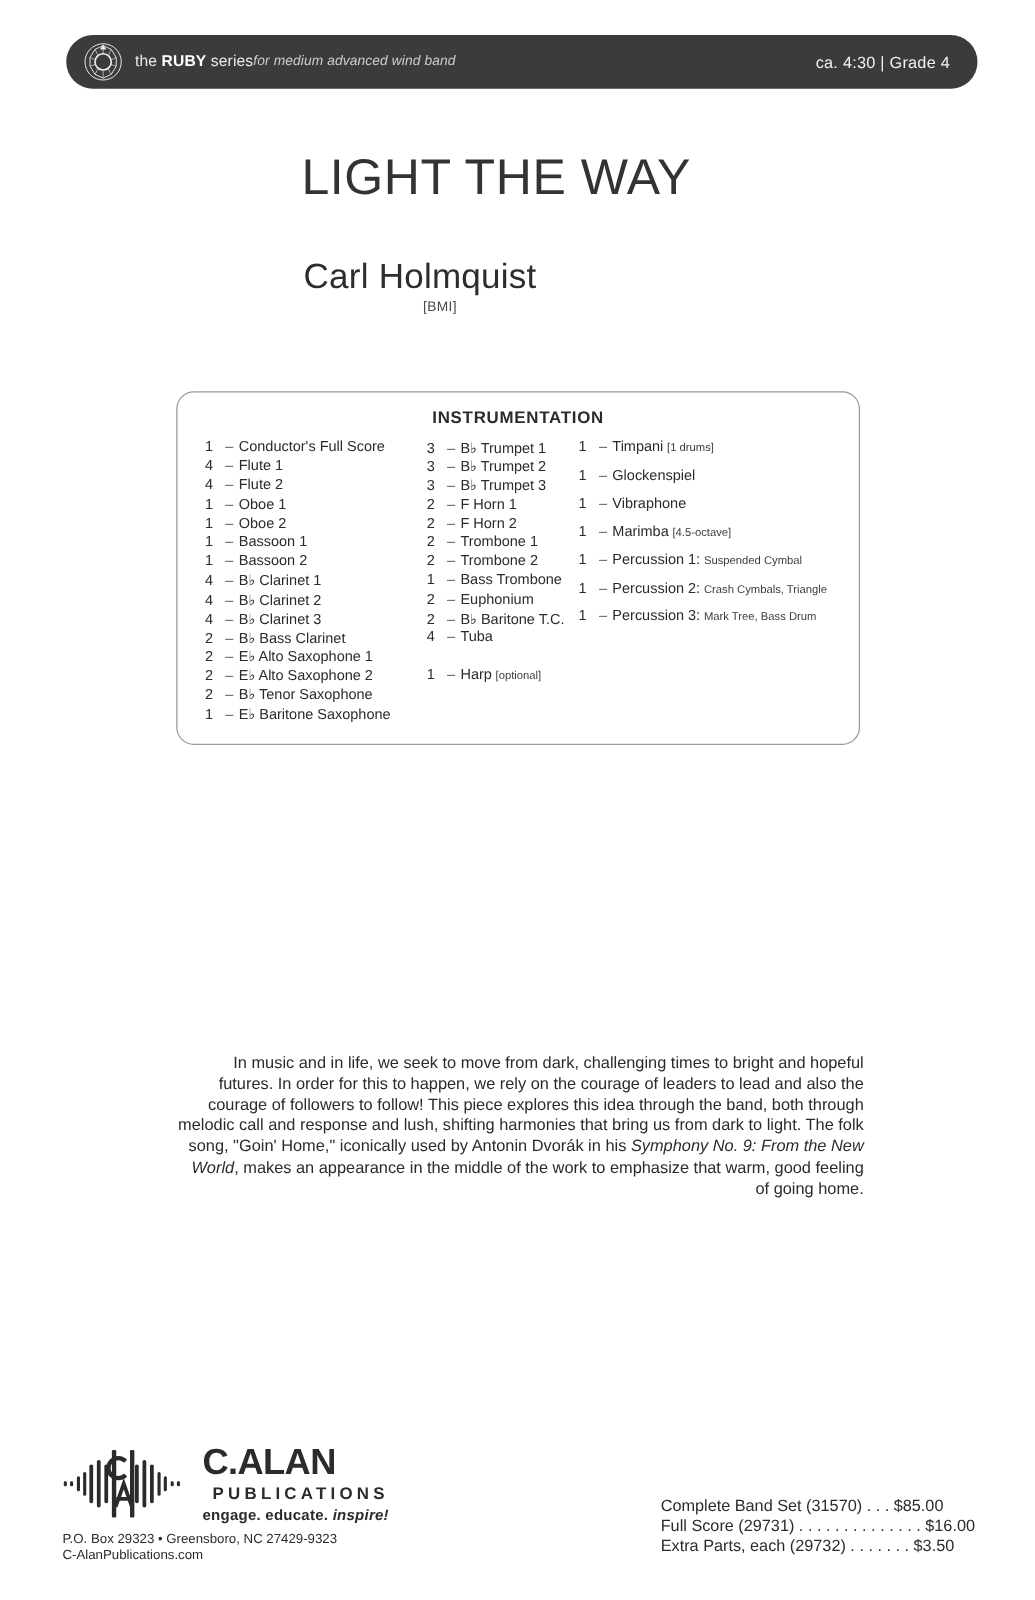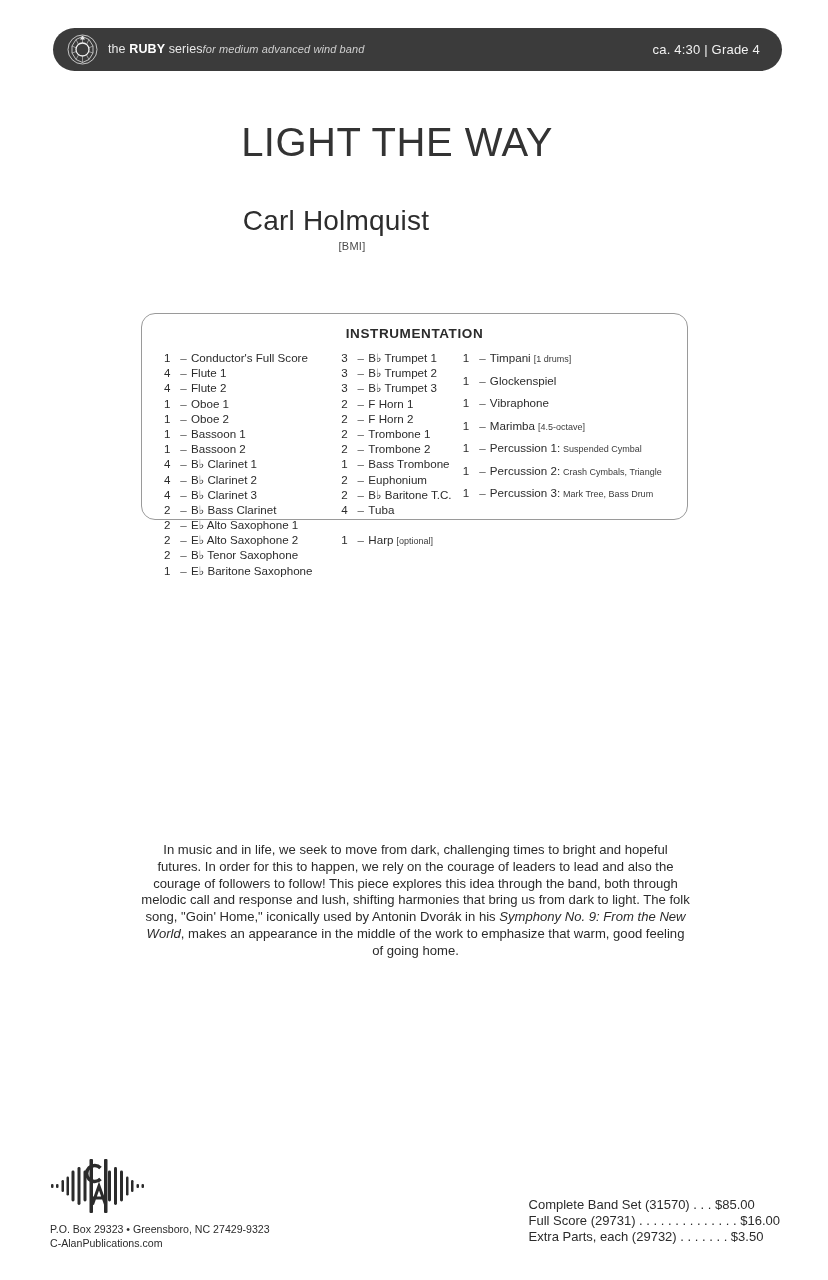--- a/index.html
+++ b/index.html
@@ -104,21 +104,21 @@
     color: #4a4a4a;
     letter-spacing: .3px;
   }
 
   
   .instr-box {
     position: absolute;
     left: 141px;
     top: 313px;
     width: 547px;
-    height: 207px;
+    height: 283px;
     border: 1.3px solid #9a9a9a;
     border-radius: 14px;
     background: #ffffff;
   }
 
   .instr-heading {
     text-align: center;
     font-size: 13.5px;
     font-weight: bold;
     letter-spacing: .6px;
@@ -171,21 +171,21 @@
 
   
   .prognote {
     position: absolute;
     left: 140px;
     top: 842px;
     width: 551px;
     font-size: 13.1px;
     line-height: 16.8px;
     color: #2b2b2b;
-    text-align: center;
+    text-align: right;
   }
   .prognote i { font-style: italic; }
 
   
   .footer-logo {
     position: absolute;
     left: 50px;
     top: 1155px;
     width: 300px;
   }
@@ -506,20 +506,25 @@
         <rect x="183" y="58" width="5" height="8" rx="2.2"></rect>
       </g>
       <g fill="none" stroke="#2b2b2b" stroke-width="7">
         <path d="M101 26 a16 16 0 1 0 0 22"></path>
         <path d="M86 96 l12 -34 l12 34 M89 86 h18" stroke-width="6" stroke-linecap="square"></path>
       </g>
       <rect x="79" y="8" width="7" height="108" rx="2" fill="#2b2b2b"></rect>
       <rect x="108" y="8" width="7" height="108" rx="2" fill="#2b2b2b"></rect>
     </svg>
 
+    <div class="logo-words">
+      <div class="brand-main">C.ALAN</div>
+      <div class="brand-sub">PUBLICATIONS</div>
+      <div class="brand-tag"><span>engage. educate. </span><i>inspire!</i></div>
+    </div>
   </div>
 
   <div class="address">
     <div>P.O. Box 29323 • Greensboro, NC 27429-9323</div>
     <div>C-AlanPublications.com</div>
   </div>
 </div>
 
 <div class="price-block">
     <span class="price-line">Complete Band Set (31570) . . . $85.00</span>

